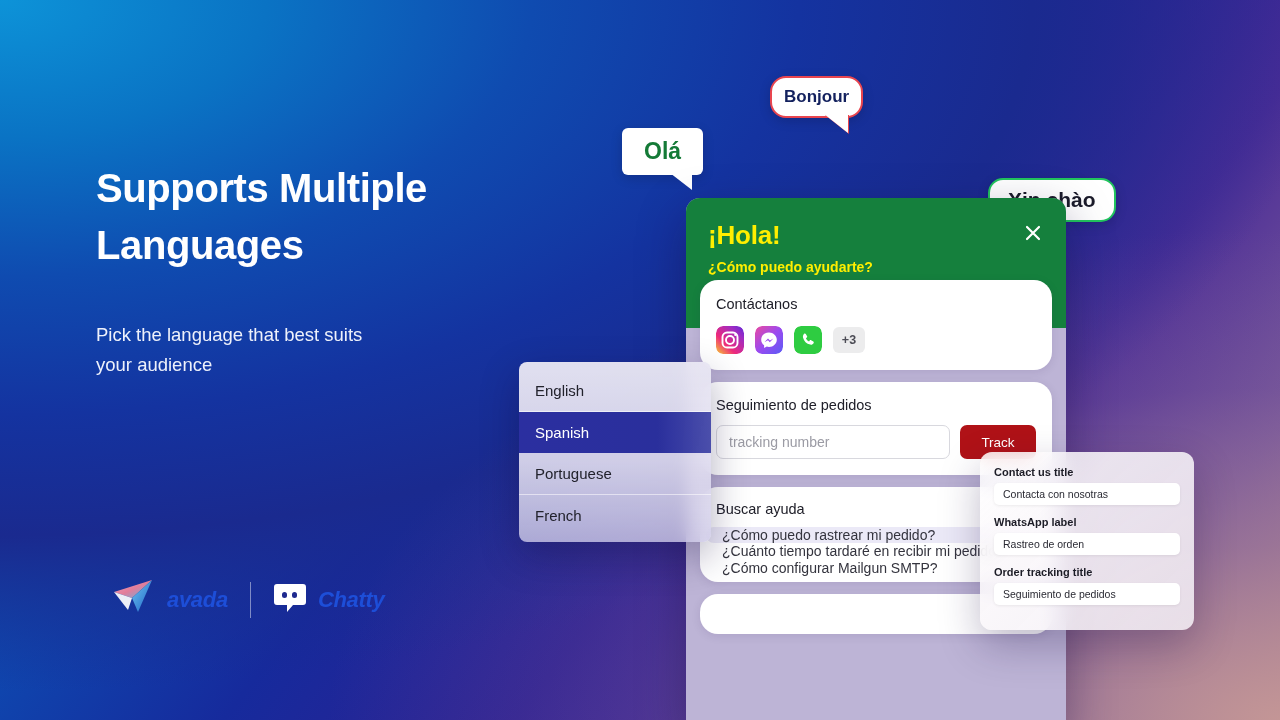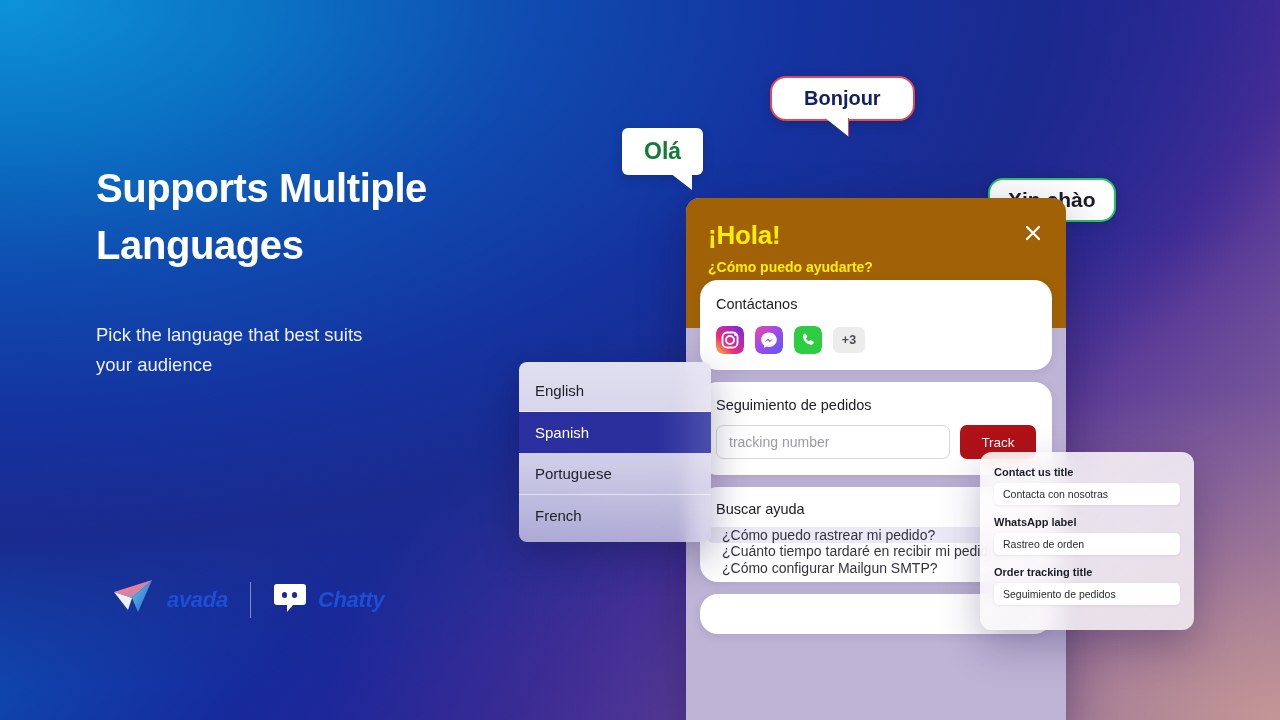--- a/index.html
+++ b/index.html
@@ -43,21 +43,21 @@
   .bubble-ola {
     left:622px; top:128px; color:#147a37; border-radius:6px;
     padding:10px 22px; font-size:23px;
   }
   .bubble-ola::after {
     left:48px; bottom:-15px;
     border-width:17px 0 0 22px; border-color:#fff transparent transparent transparent;
   }
   .bubble-bonjour {
     left:770px; top:76px; color:#13215e; border:2px solid #e8454f;
-    border-radius:16px; padding:9px 32px; font-size:20px;
+    border-radius:16px; padding:9px 12px; font-size:17px;
   }
   .bubble-bonjour::after {
     left:52px; bottom:-17px;
     border-width:19px 0 0 24px; border-color:#fff transparent transparent transparent;
     filter:drop-shadow(1px 1px 0 #e8454f);
   }
   .bubble-xin {
     left:988px; top:138px; color:#1b1b2a; border:2px solid #22c55e;
     border-radius:15px; padding:8px 18px; font-size:21px;margin-top:40px;
   }
@@ -67,21 +67,21 @@
     filter:drop-shadow(-1px 1px 0 #e8454f);
   }
 
   
   .chat-widget {
     position:absolute; left:686px; top:198px; width:380px; height:530px;
     background:#bdb4d6; border-radius:14px 14px 0 0; overflow:hidden;
     box-shadow:0 18px 48px rgba(20,10,60,0.38);
   }
   .chat-header {
-    background:#a16207; padding:22px 22px 40px 22px; position:relative;
+    background:#15803d; padding:22px 22px 40px 22px; position:relative;
     height:130px;
   }
   .chat-title { color:#ffee00; font-size:26px; font-weight:bold; letter-spacing:-0.2px; }
   .chat-sub { color:#ffee00; font-size:14px; font-weight:bold; margin-top:8px; }
   .chat-close {
     position:absolute; right:22px; top:24px; width:22px; height:22px;
     cursor:pointer;
   }
   .chat-close svg { display:block; }
 

